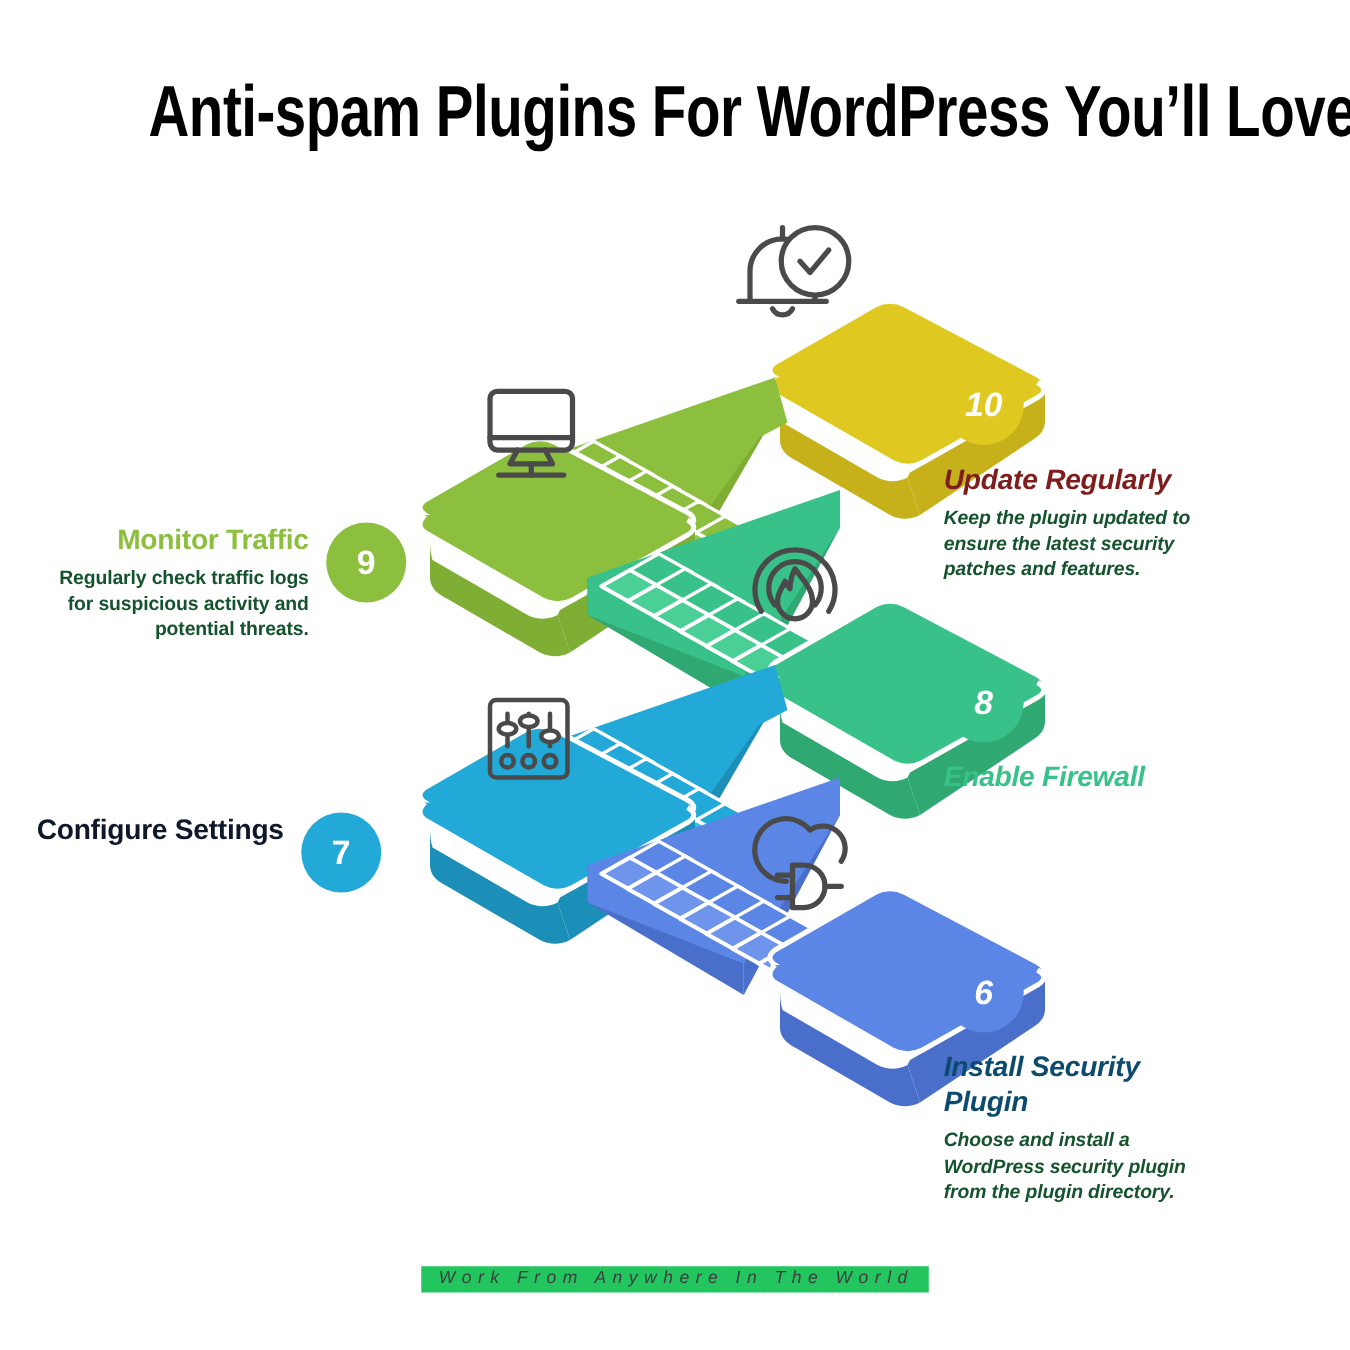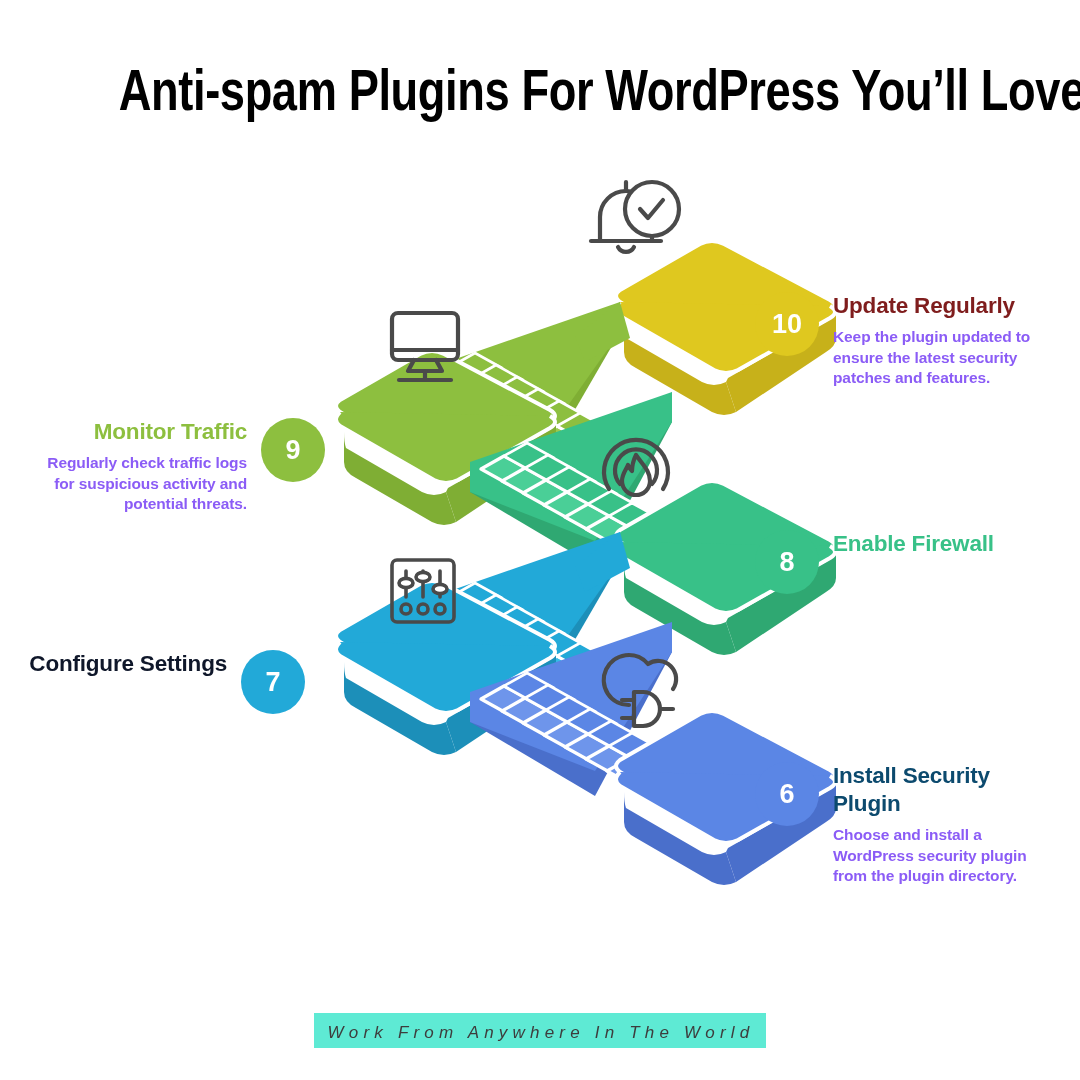--- a/index.html
+++ b/index.html
@@ -34,21 +34,21 @@
     pointer-events:none;
   }
 
   
   .step {
     position:absolute;
     display:flex;
     align-items:flex-start;
     gap:14px;
   }
-  .step.right { flex-direction:row; }
+  .step.right { flex-direction:column;font-style:italic; }
   .step.left  { flex-direction:row; }
 
   .badge {
     flex:0 0 auto;
     width:64px; height:64px;
     border-radius:50%;
     color:#ffffff;
     font-size:27px;
     font-weight:bold;
     display:flex; align-items:center; justify-content:center;
@@ -63,40 +63,40 @@
     font-size:22.5px;
     font-weight:bold;
     line-height:1.25;
     margin-bottom:7px;
     letter-spacing:-0.2px;
   }
   .step-desc {
     font-size:15.5px;
     font-weight:bold;
     line-height:1.33;
-    color:#8b5cf6;
+    color:#14532d;
     letter-spacing:-0.1px;
   }
 
   
   #footer-band {
     position:absolute;
     left:0; width:1080px;
     top:1013px;
     text-align:center;
   }
   #footer-text {
     display:inline-block;
-    background:#5eead4;
+    background:#22c55e;
     color:#3d3d3d;
     font-style:italic;
-    font-size:17px;
+    font-size:14px;
     font-weight:500;
     letter-spacing:5.2px;
-    padding:10px 12px 5px 14px;
+    padding:0 12px 5px 14px;
     white-space:nowrap;
   }
 </style>
 </head>
 <body>
 
 <h1 id="page-title">Anti-spam Plugins For WordPress You’ll Love</h1>
 
 <svg id="diagram" viewBox="0 0 1080 1080">
 

